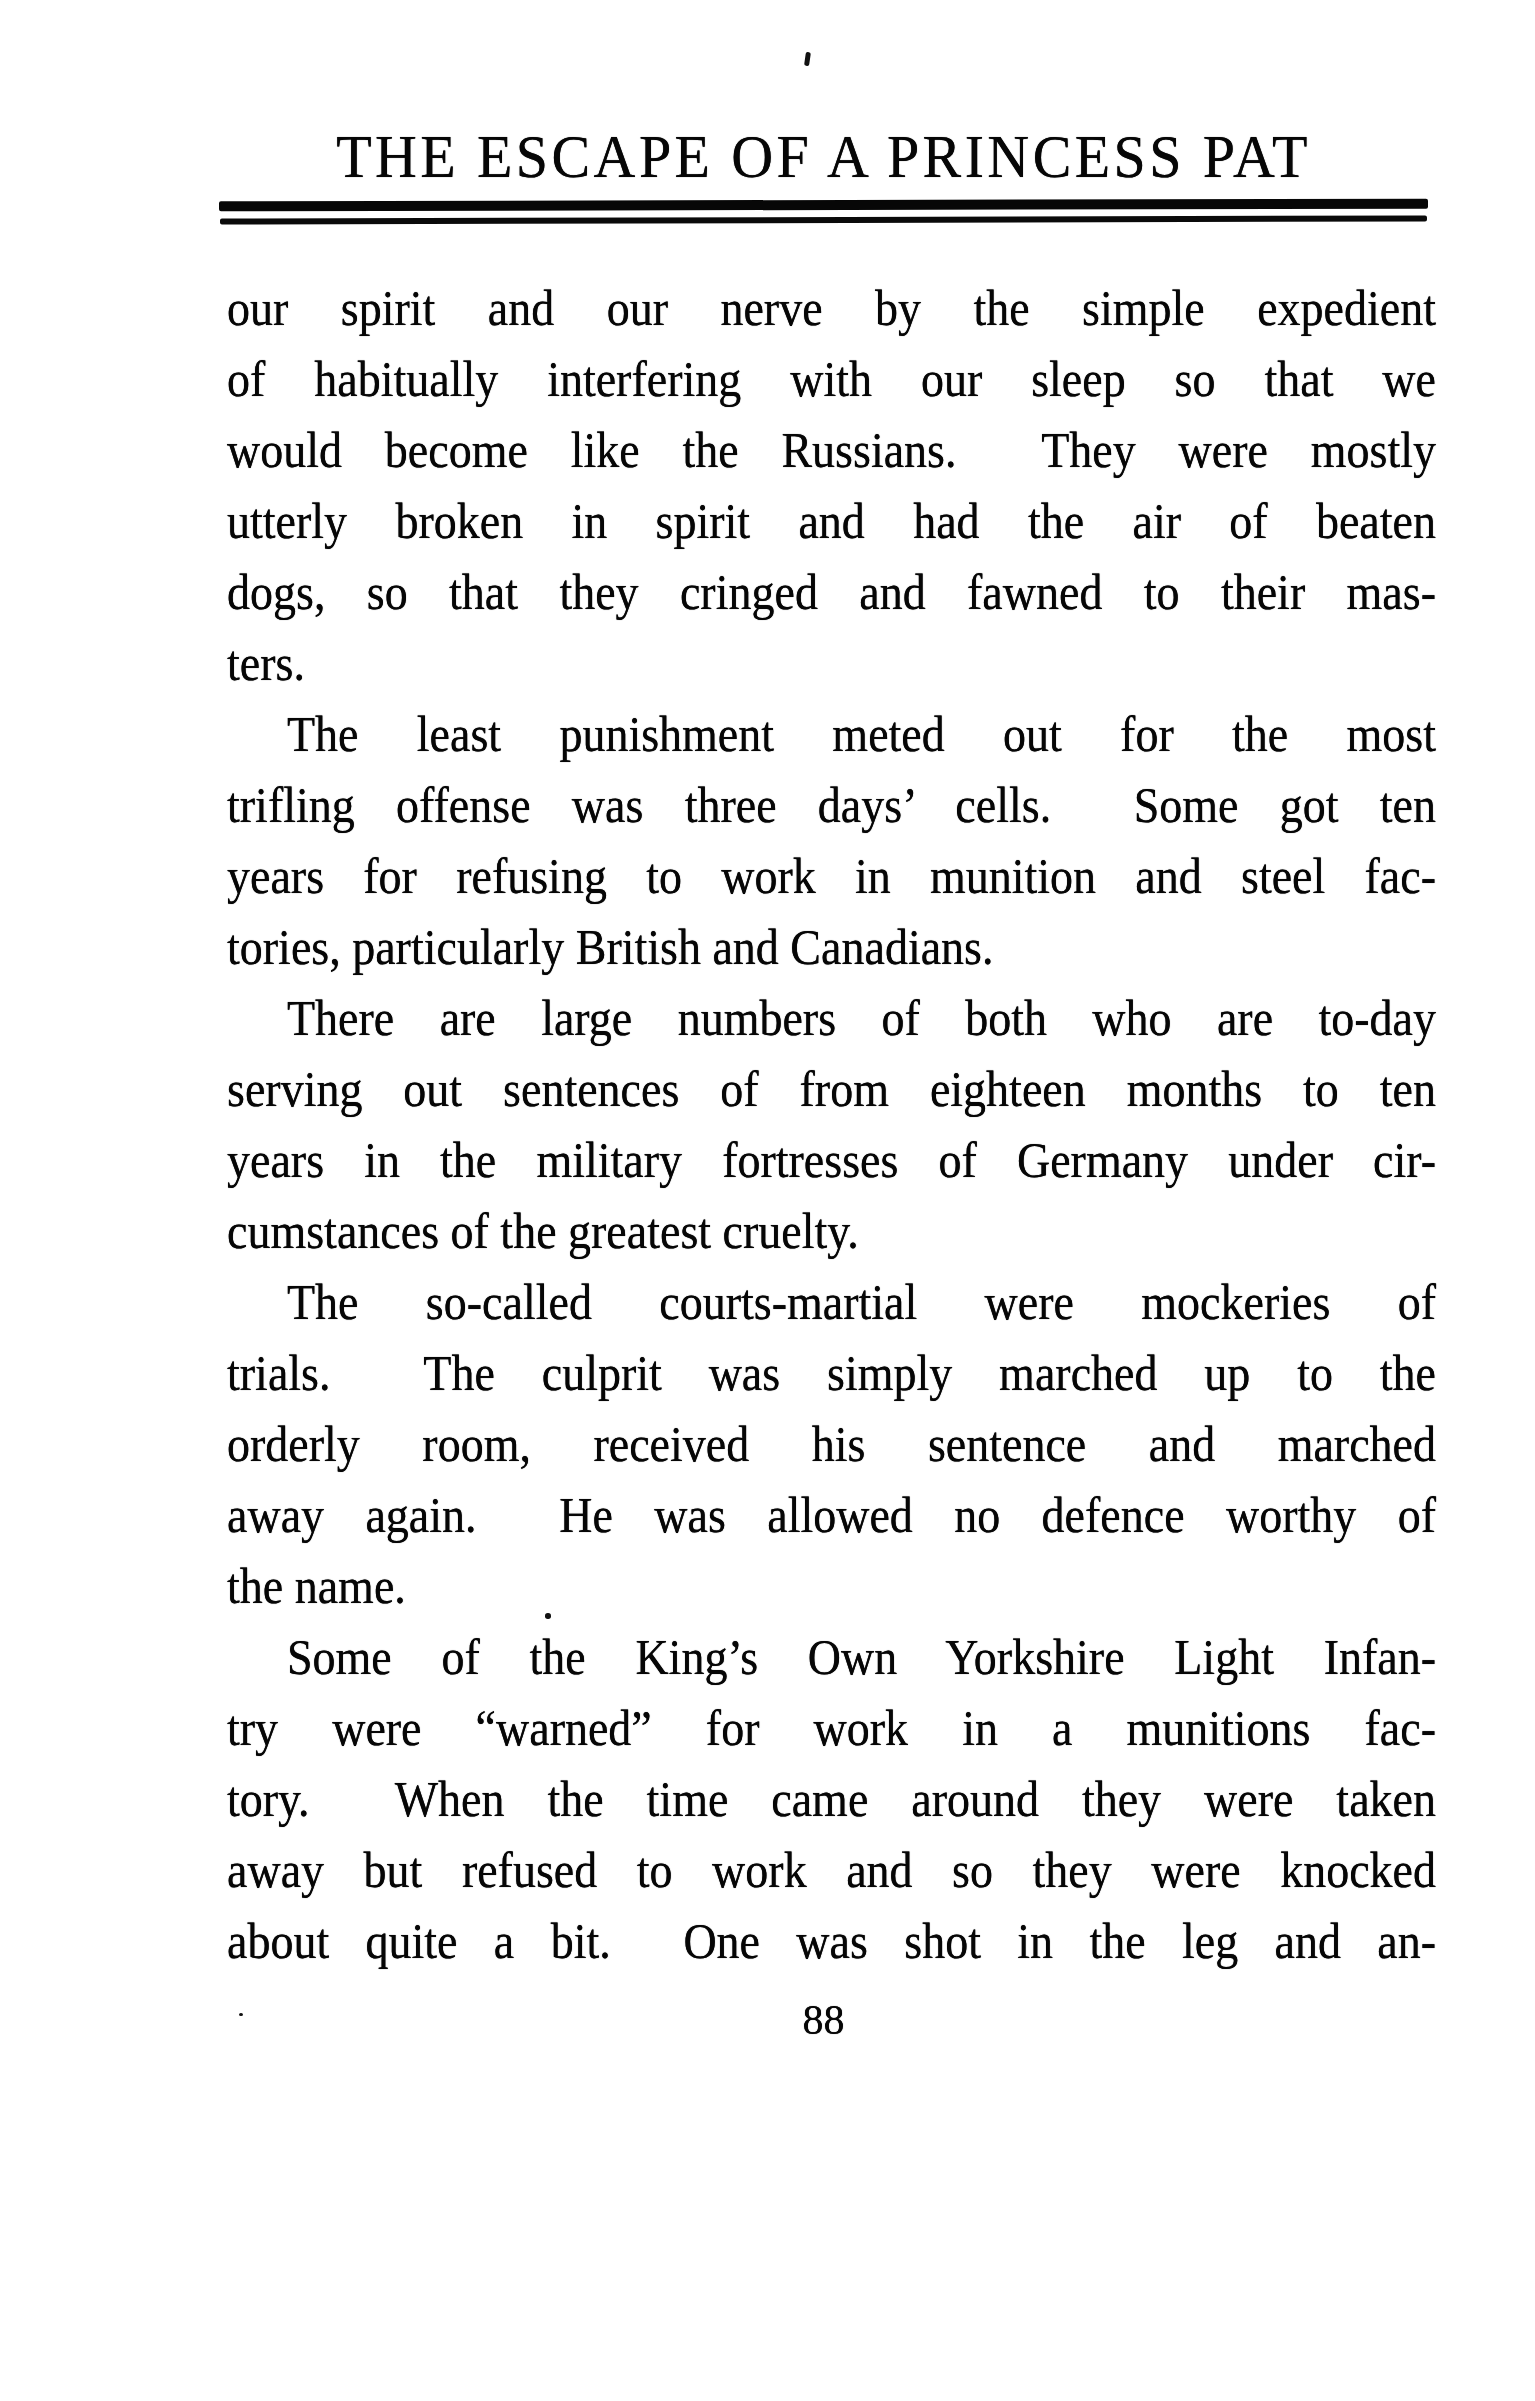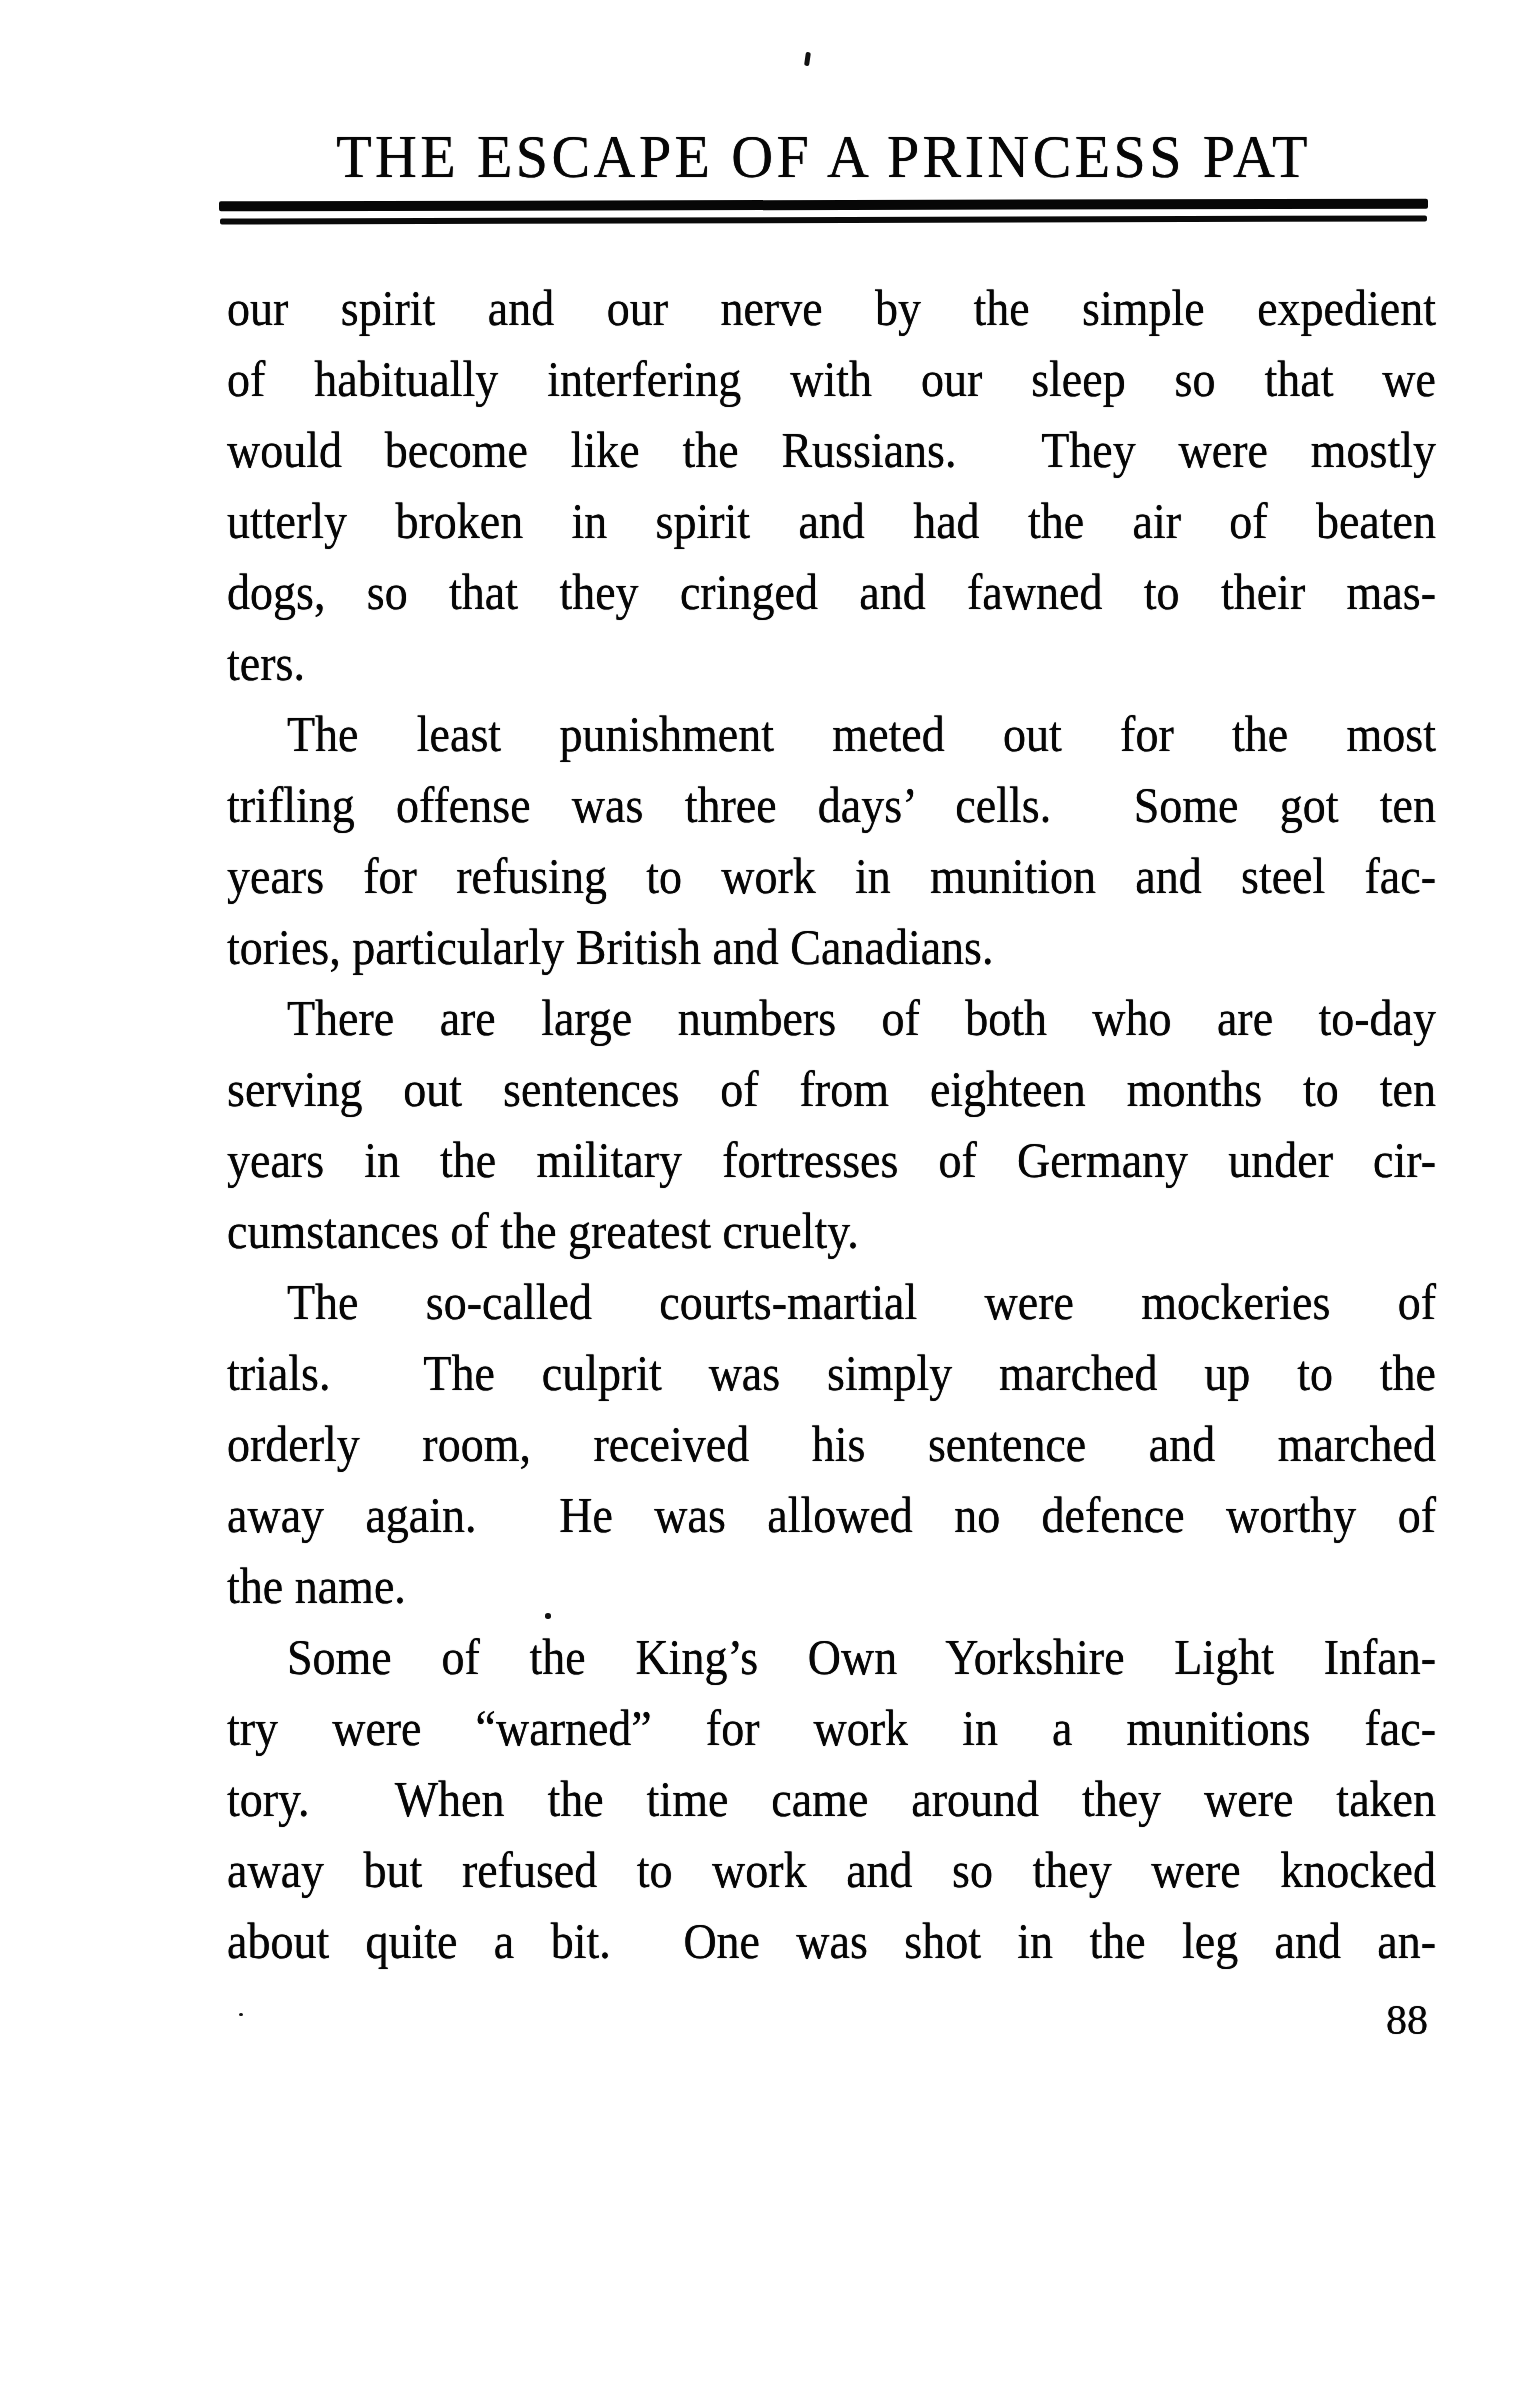--- a/index.html
+++ b/index.html
@@ -77,21 +77,21 @@
     text-align-last: justify;
   }
   .line.ind {
     padding-left: 60px;
   }
   .page-number {
     position: absolute;
     left: 0;
     top: 1985px;
     width: 100%;
-    text-align: right;
+    text-align: center;
     font-size: 42px;
     line-height: 71px;
     text-shadow: 0 0 0.7px #000;
   }
   .speck {
     position: absolute;
     background: #111;
   }
   .speck.tick {
     width: 4.8px;

